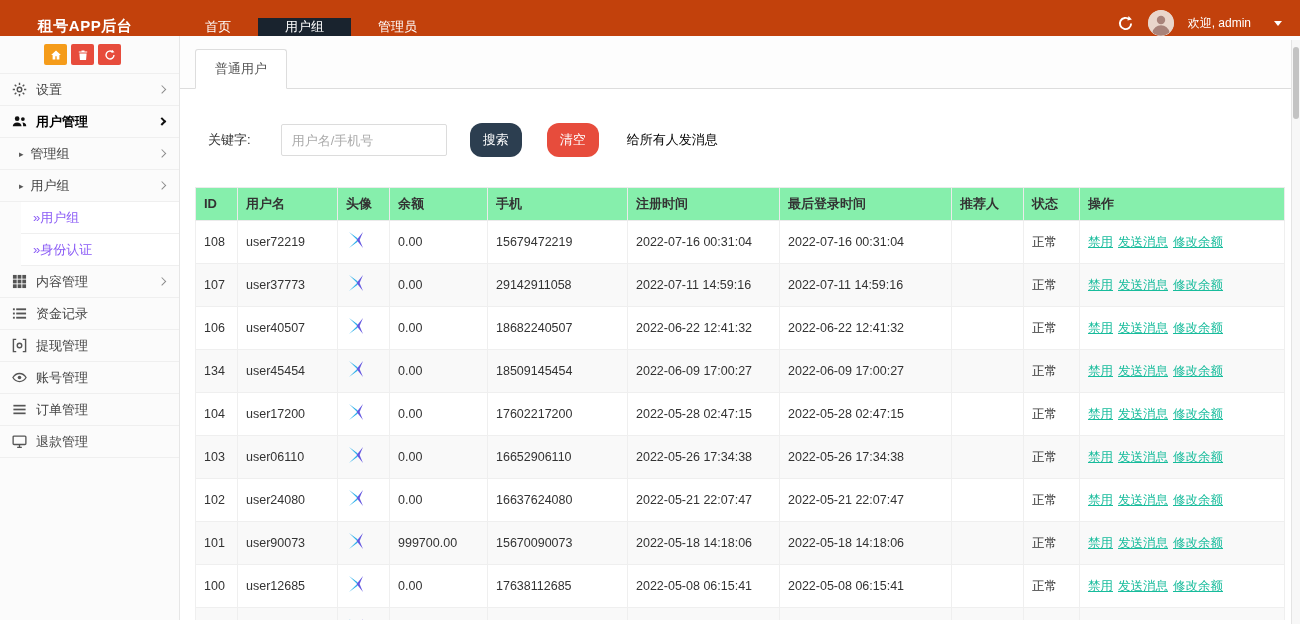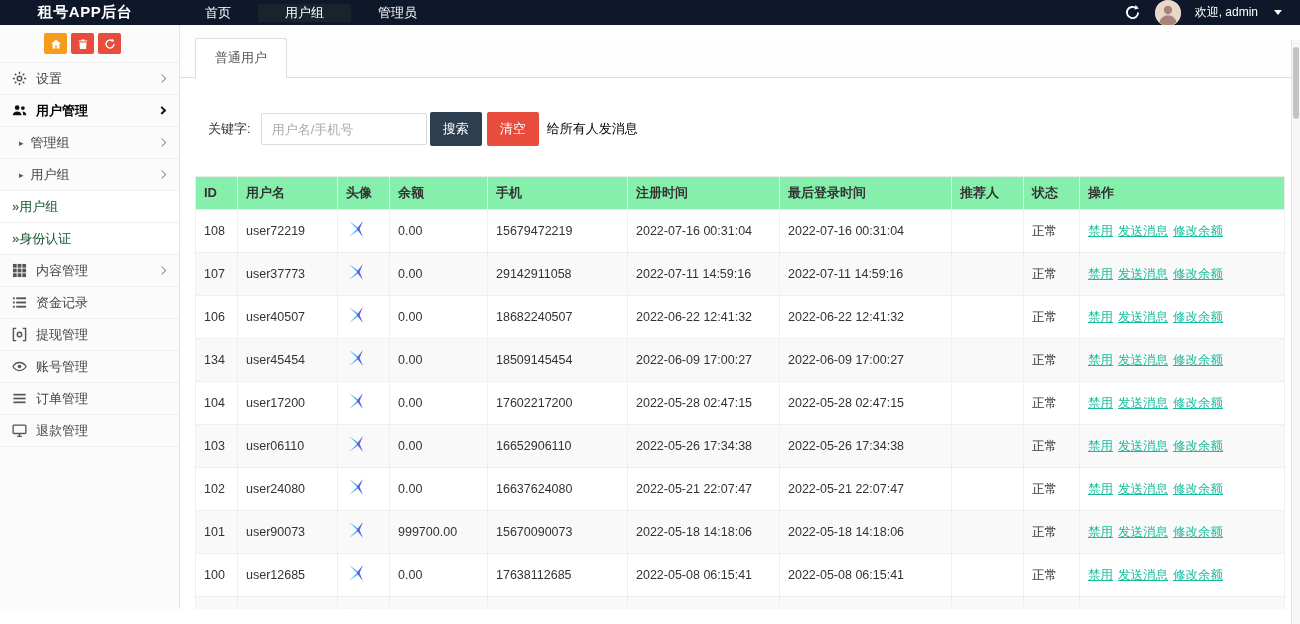--- a/index.html
+++ b/index.html
@@ -1,61 +1,61 @@
 <!DOCTYPE html>
 <html><head>
 <meta charset="utf-8">
 <style>
   * { margin:0; padding:0; box-sizing:border-box; }
   html,body { width:1300px; height:624px; overflow:hidden; }
   body { font-family:"Liberation Sans","DejaVu Sans",sans-serif; background:#fff; color:#333; }
 
   
-  .navbar { height:25px; background:#0f172a; display:flex; align-items:center; color:#fff; }
+  .navbar { height:36px; background:#c2410c; display:flex; align-items:flex-end; color:#fff; }
   .brand { width:170px; display:flex; align-items:center; justify-content:center; font-size:15px; font-weight:bold; letter-spacing:.5px; }
   .nav-items { display:flex; margin-left:8px; }
   .nav-item { padding:0 27px; display:flex; align-items:center; font-size:13px; cursor:pointer; }
   .nav-item.active { background:#19232e; }
   .navbar-right { margin-left:auto; display:flex; align-items:center; gap:14px; padding-right:18px; }
   .nav-refresh { width:17px; height:17px; color:#fff; cursor:pointer; }
   .nav-refresh svg { width:100%; height:100%; }
   .nav-avatar { width:26px; height:26px; border-radius:50%; overflow:hidden; background:#e9d6cb; }
   .nav-avatar svg { width:100%; height:100%; display:block; }
-  .welcome { font-size:12px; display:flex; align-items:center; gap:16px; cursor:pointer; }
+  .welcome { font-size:12px; display:flex; align-items:center; gap:23px; cursor:pointer; }
   .caret { width:0; height:0; border-left:4px solid transparent; border-right:4px solid transparent; border-top:5px solid #fff; display:inline-block; }
 
   
   .layout { display:flex; height:584px; }
 
   
   .sidebar { width:180px; flex-shrink:0; background:#fbfbfb; border-right:1px solid #e6e6e6; overflow:hidden; }
   .quick-btns { display:flex; gap:4px; padding:8px 10px 8px 44px; border-bottom:1px solid #efefef; }
   .qbtn { width:23px; height:21px; border-radius:2px; display:flex; align-items:center; justify-content:center; color:#fff; cursor:pointer; }
   .qbtn svg { width:12px; height:12px; }
   .menu-item { height:32px; display:flex; align-items:center; padding:0 12px; font-size:13px; color:#444; border-bottom:1px solid #efefef; position:relative; cursor:pointer; }
   .menu-item .mi-icon { width:15px; height:15px; margin-right:9px; color:#555; flex-shrink:0; }
   .menu-item .mi-icon svg { width:100%; height:100%; display:block; }
   .menu-item.level2 { padding-left:19px; }
-  .menu-item.level3 { background:#fff; color:#14532d; }
+  .menu-item.level3 { background:#fff; color:#8b5cf6;margin-left:21px; }
   .mi-prefix { font-size:9px; margin-right:7px; color:#555; }
   .chevron { position:absolute; right:14px; top:50%; width:6px; height:6px; border-top:1px solid #8a8a8a; border-right:1px solid #8a8a8a; transform:translateY(-60%) rotate(45deg); }
   .menu-item.active { color:#000; font-weight:bold; }
   .menu-item.active .mi-icon { color:#111; }
   .menu-item.active .chevron { border-top:2px solid #111; border-right:2px solid #111; }
 
   
   .main { flex:1; min-width:0; background:#fff; overflow:hidden; }
   .tabs-bar { padding:13px 0 0 15px; border-bottom:1px solid #ddd; background:#fdfdfd; }
   .tab { display:inline-block; vertical-align:bottom; margin-bottom:-1px; padding:10px 19px; font-size:13px; color:#555; background:#fff; border:1px solid #ddd; border-bottom:1px solid #fff; border-radius:3px 3px 0 0; cursor:pointer;text-align:right; }
 
-  .toolbar { margin:34px 15px 0 28px; display:flex; align-items:center; font-size:13px; }
+  .toolbar { margin:34px 15px 0 28px; display:flex; align-items:center; font-size:13px;gap:20px; }
   .kw-label { margin-right:10px; color:#333; }
   .search-input { width:166px; height:32px; border:1px solid #dcdcdc; border-radius:2px; padding:0 10px; font-size:13px; color:#333; font-family:inherit; outline:none; }
   .search-input::placeholder { color:#aaa; }
-  .btn { height:34px; border:none; color:#fff; font-size:13px; padding:0 13px; border-radius:2px; cursor:pointer; font-family:inherit; }
+  .btn { height:34px; border:none; color:#fff; font-size:13px; padding:0 13px; border-radius:12px; cursor:pointer; font-family:inherit; }
   .btn-search { background:#2c3e50; margin-left:3px; }
   .btn-clear { background:#e74c3c; margin-left:5px; }
   .broadcast-link { color:#000000; text-decoration:none; margin-left:8px; cursor:pointer; }
 
   .data-table { width:calc(100% - 30px); margin:30px 15px 0; border-collapse:collapse; border:1px solid #e2e2e2; table-layout:fixed; }
   .data-table th { background:#86efac; font-weight:bold; font-size:13px; color:#333; text-align:left; padding:8px; line-height:16px; border:1px solid #ebebeb; white-space:nowrap; overflow:hidden; }
   .data-table td { font-size:12.5px; color:#333; padding:9px 8px; line-height:16px; border:1px solid #efefef; white-space:nowrap; overflow:hidden; }
   .data-table tbody tr:nth-child(even) { background:#f9f9f9; }
   .avatar-x { display:inline-block; width:20px; height:20px; }
   .avatar-x svg { width:100%; height:100%; display:block; }

